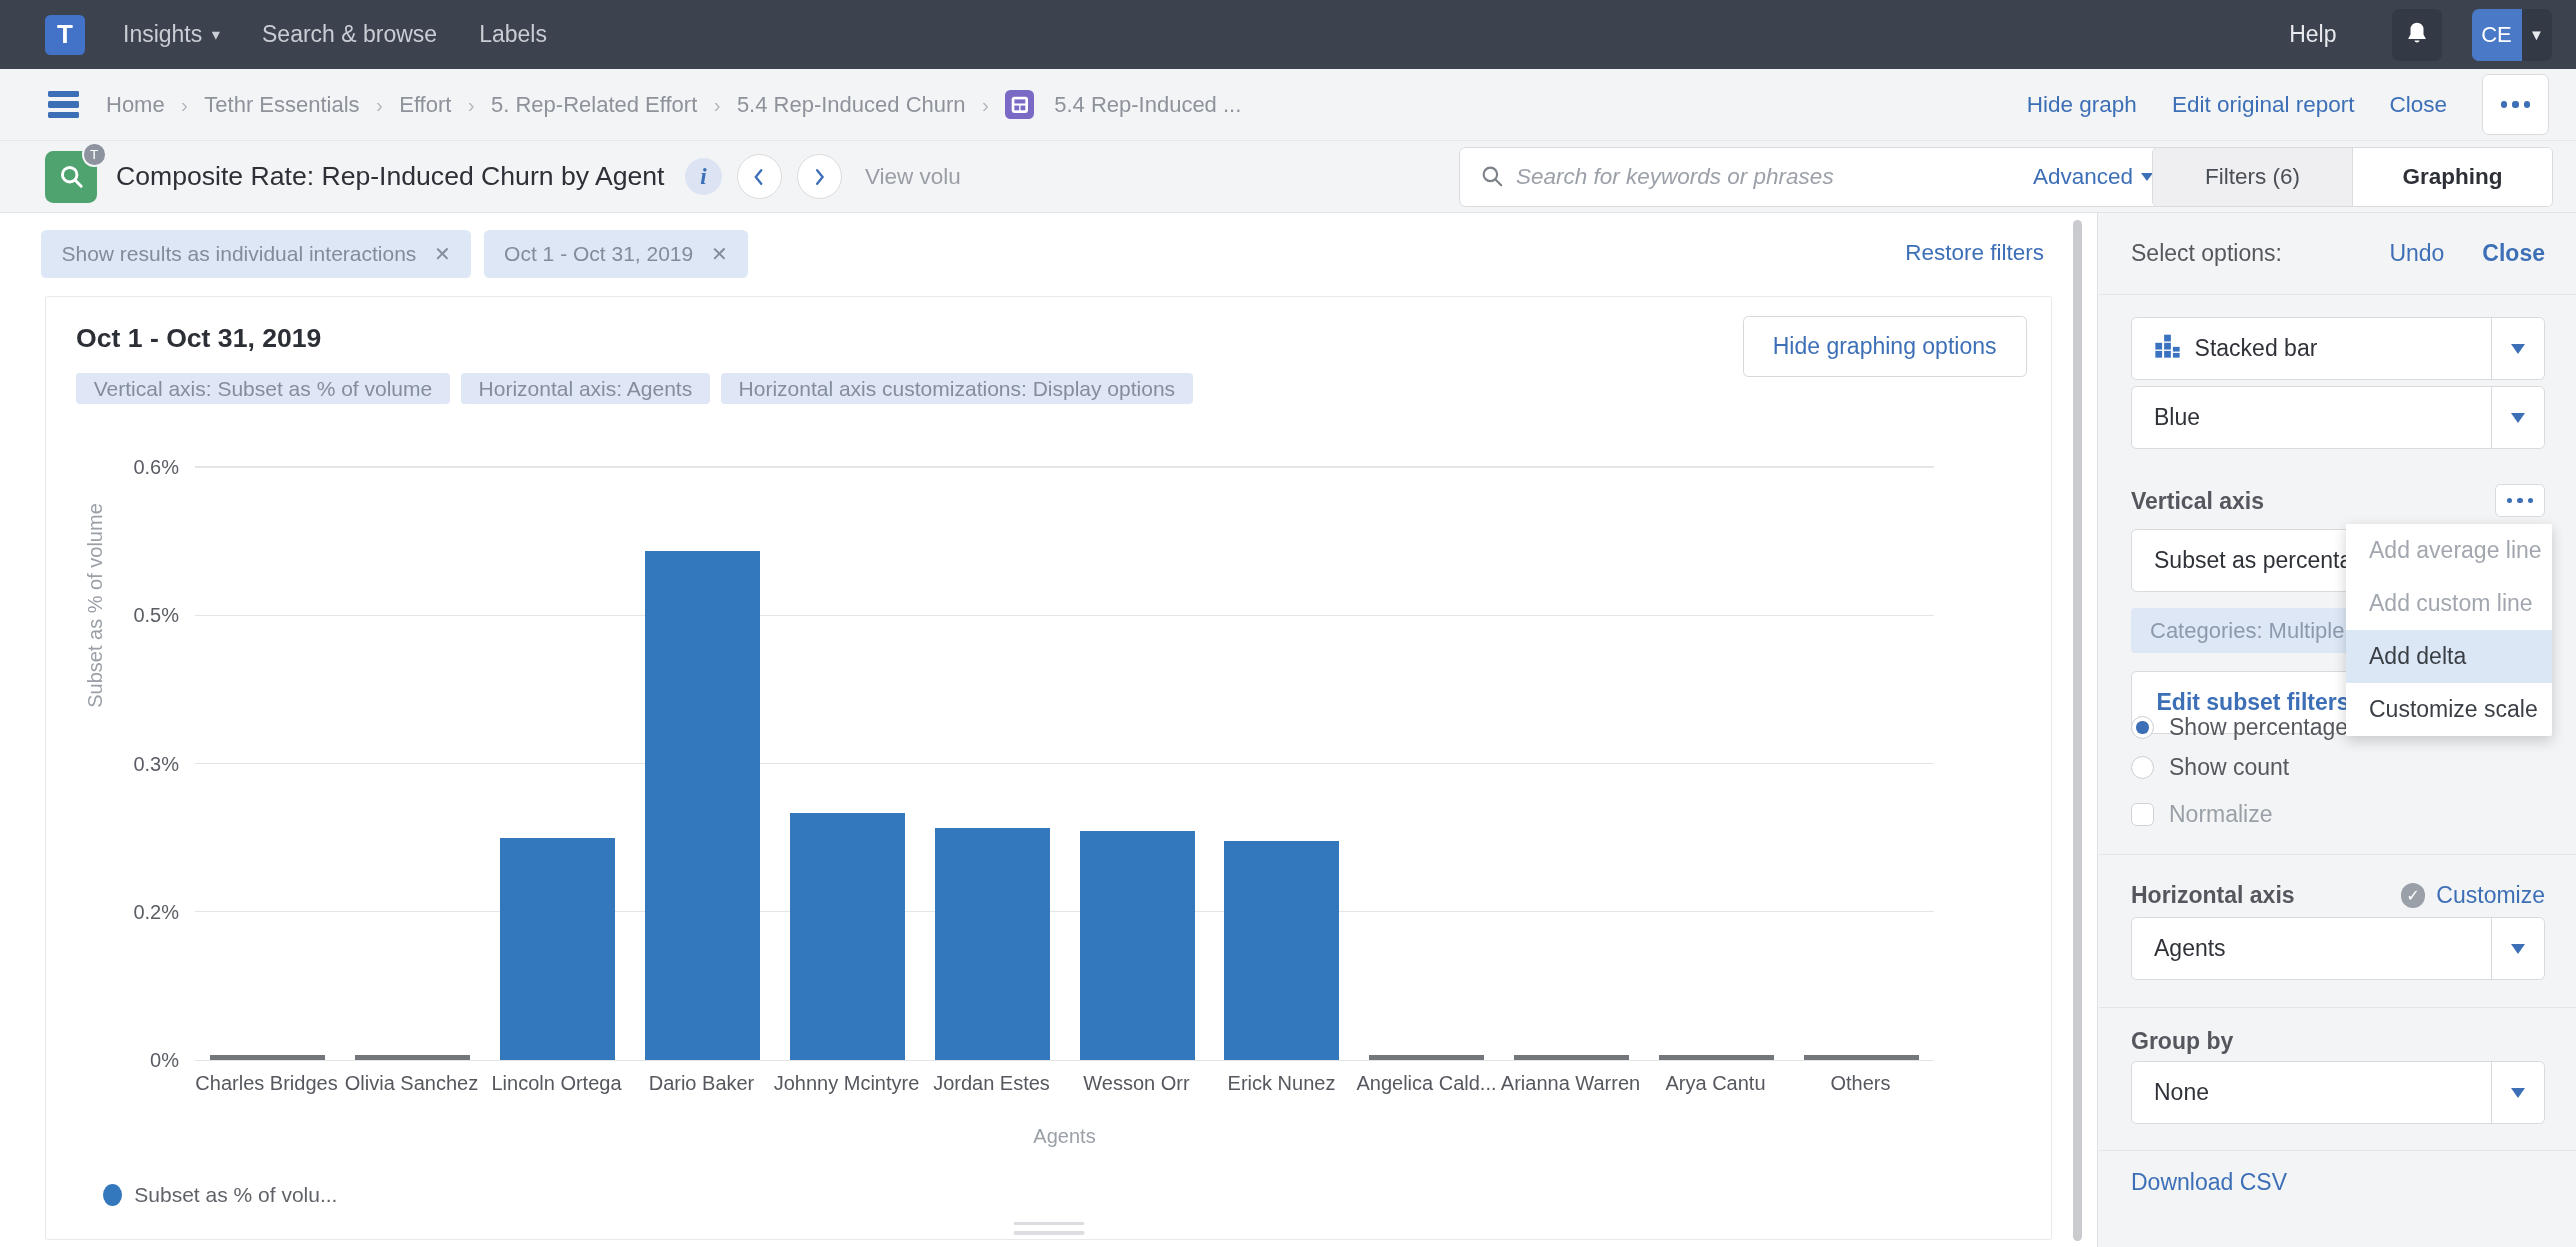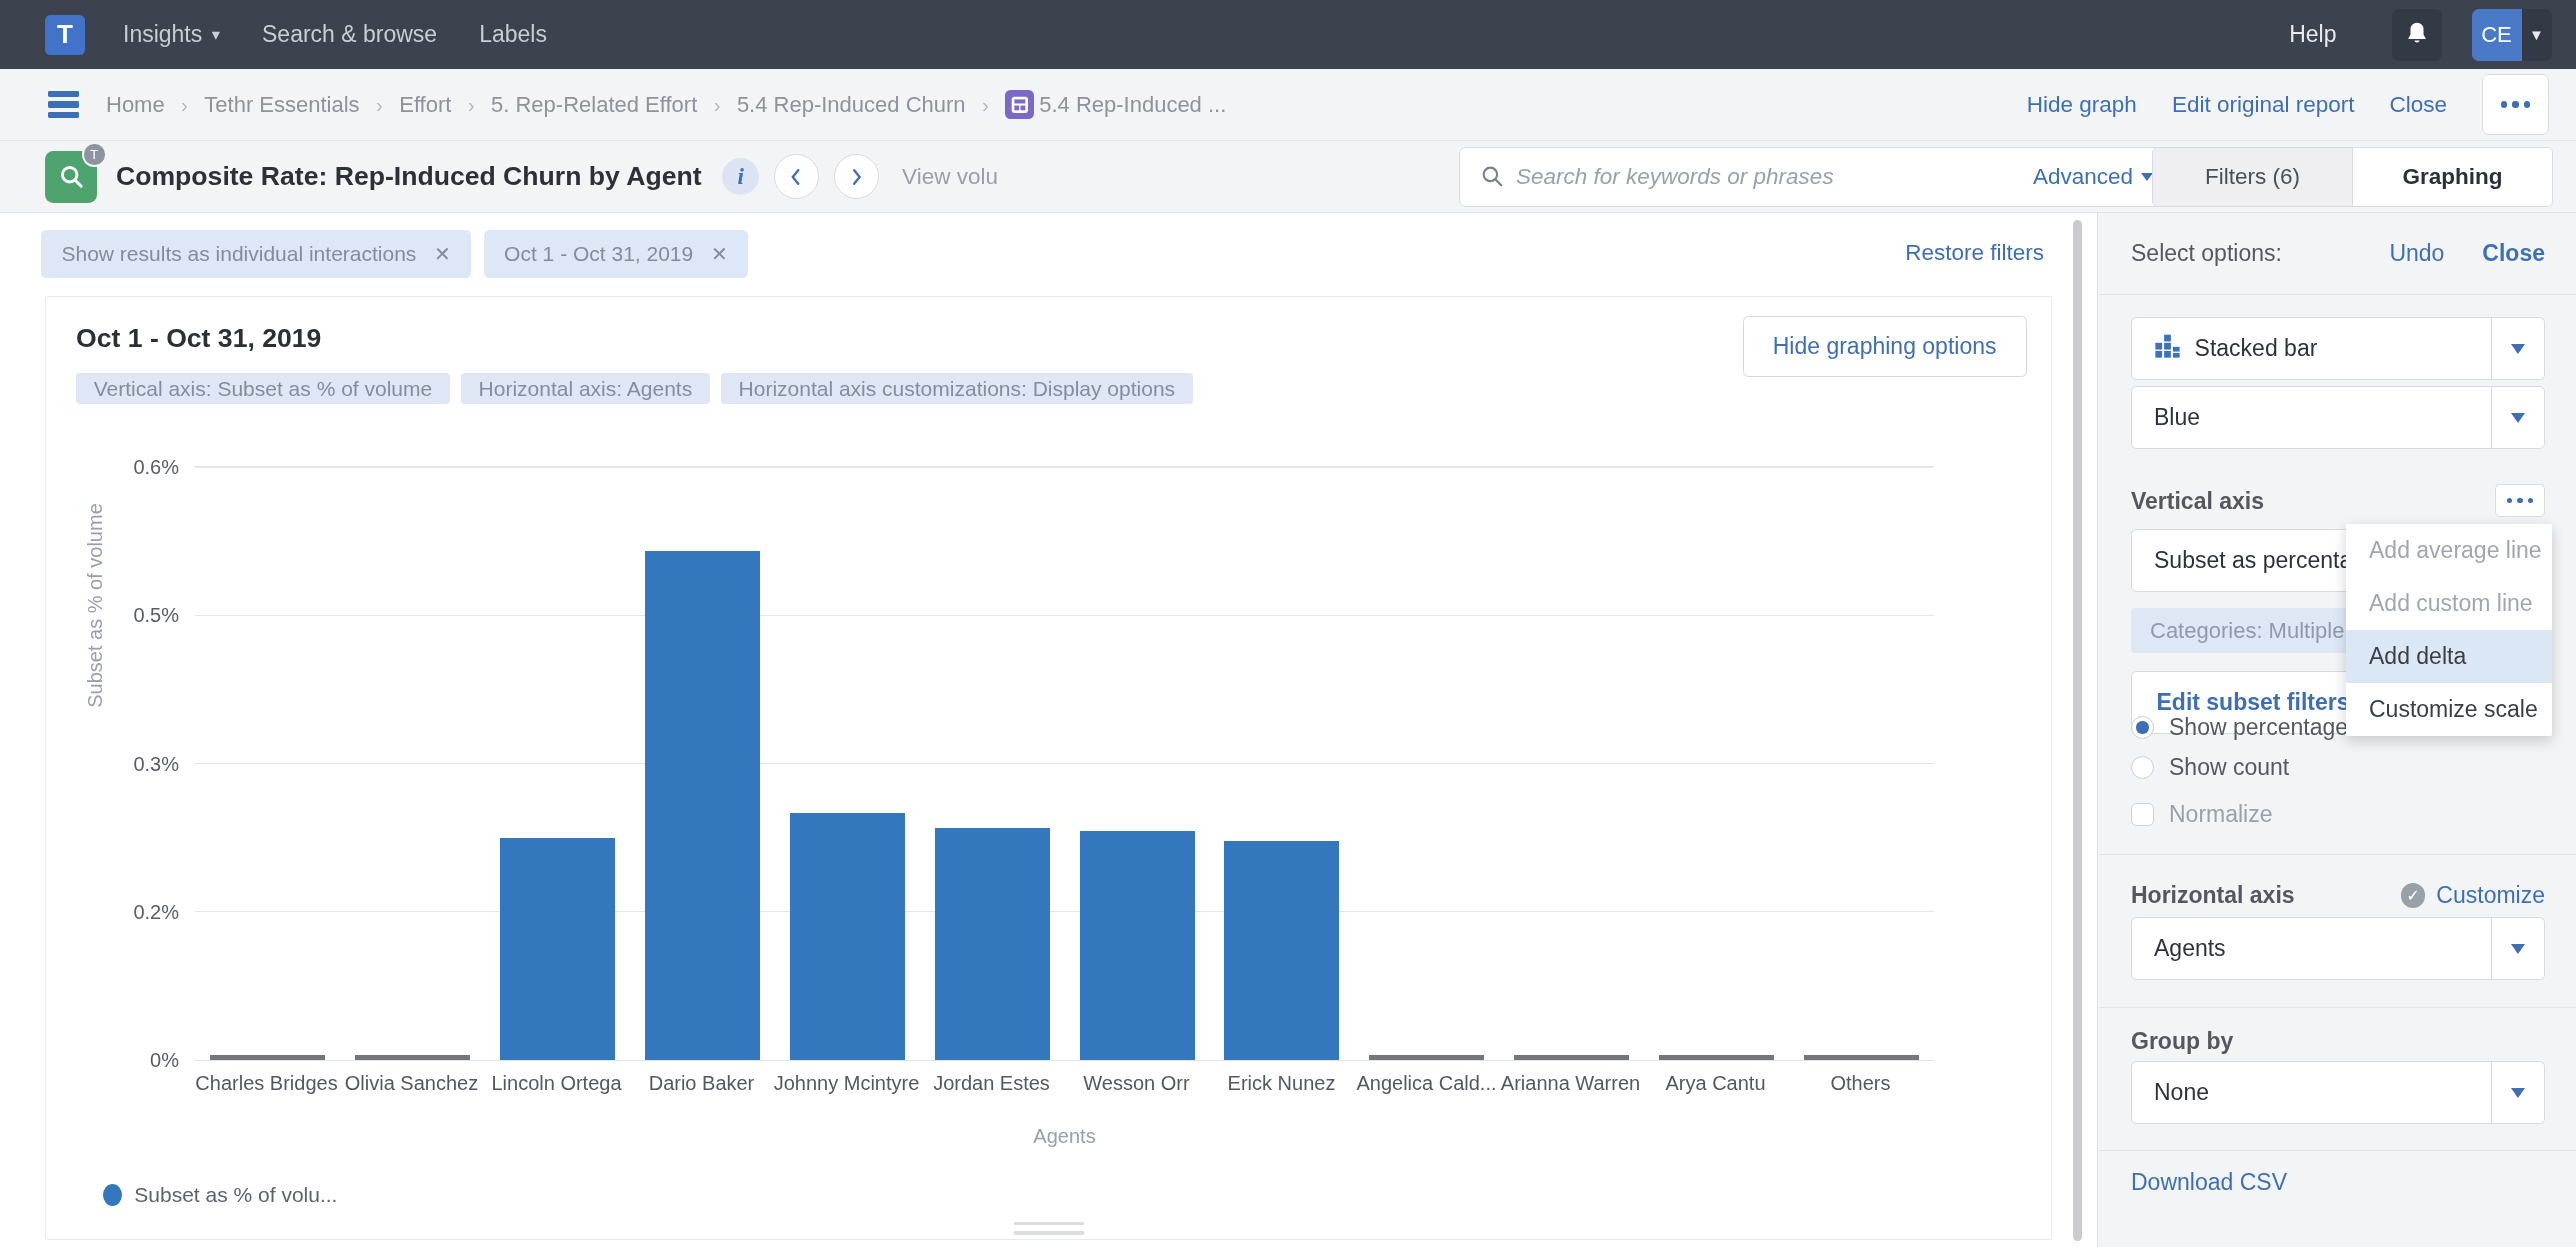--- a/index.html
+++ b/index.html
@@ -19,31 +19,31 @@
   .bell-btn{width:50px;height:52px;background:#333a46;border-radius:6.8px;display:flex;align-items:center;justify-content:center;margin-right:30px;}
   .avatar-group{display:flex;height:52px;}
   .avatar{width:50px;height:52px;background:#4a79c7;border-radius:6.8px 0 0 6.8px;display:flex;align-items:center;justify-content:center;color:#fff;font-size:22px;}
   .avatar-caret{width:30px;height:52px;background:#333a46;border-radius:0 6.8px 6.8px 0;display:flex;align-items:center;justify-content:center;color:#e8eaee;font-size:15px;}
   
   .crumbrow{position:absolute;left:0;top:69px;width:2576px;height:72px;background:#f3f4f5;border-bottom:1.4px solid #e6e7e9;display:flex;align-items:center;}
   .hamburger{margin-left:48px;width:31px;display:flex;flex-direction:column;gap:4.1px;cursor:pointer;}
   .hamburger div{height:6.1px;background:#3d6fb7;border-radius:1.4px;}
   .crumbs{display:flex;align-items:center;margin-left:27px;font-size:22px;color:#8d929b;gap:16.4px;white-space:nowrap;}
   .crumb-sep{color:#b4b8bf;font-size:20.5px;}
-  .crumb-current{display:flex;align-items:center;gap:5px;}
+  .crumb-current{display:flex;align-items:center;gap:20px;}
   .report-ico{width:29px;height:29px;background:#7b69c6;border-radius:5.5px;display:flex;align-items:center;justify-content:center;}
   .crumb-actions{margin-left:auto;display:flex;align-items:center;gap:35px;margin-right:27px;}
   .crumb-actions .lnk{color:#3d6fb7;font-size:22.5px;cursor:pointer;}
   .more-btn{width:67px;height:61px;background:#fff;border:1.4px solid #d9dbde;border-radius:6.8px;display:flex;align-items:center;justify-content:center;gap:5.5px;}
   .dot{width:6.1px;height:6.1px;border-radius:50%;background:#3d6fb7;}
   
   .titlerow{position:absolute;left:0;top:141px;width:2576px;height:72px;background:#f3f4f5;border-bottom:1.4px solid #e3e4e6;display:flex;align-items:center;}
   .report-badge{position:relative;margin-left:45px;width:52px;height:52px;background:#4fa36e;border-radius:8.2px;display:flex;align-items:center;justify-content:center;}
   .badge-t{position:absolute;top:-8.2px;right:-9.5px;width:24.5px;height:24.5px;background:#8d94a0;border-radius:50%;color:#fff;font-size:13.6px;display:flex;align-items:center;justify-content:center;border:2px solid #f3f4f5;}
-  .page-title{font-size:26.6px;font-weight:bold;color:#2d3036;margin-left:19px;white-space:nowrap;}
+  .page-title{font-size:26.6px;font-weight:normal;color:#2d3036;margin-left:19px;white-space:nowrap;}
   .info-ico{width:37px;height:37px;border-radius:50%;background:#dce4f3;color:#3d6fb7;font-family:"Liberation Serif",serif;font-style:italic;font-weight:bold;font-size:23px;display:flex;align-items:center;justify-content:center;margin-left:20.5px;}
   .nav-circle{width:45px;height:45px;border-radius:50%;background:#fff;border:1.4px solid #d9dbde;display:flex;align-items:center;justify-content:center;margin-left:15px;}
   .view-only{color:#9a9ea6;font-size:22.5px;margin-left:23px;}
   .searchbox{position:absolute;left:1459px;top:5.5px;width:713px;height:60px;background:#fff;border:1.4px solid #d9dbde;border-radius:6.8px;display:flex;align-items:center;}
   .searchbox input{flex:1;border:none;outline:none;font-size:22.5px;color:#4a4e55;margin-left:11px;font-family:"Liberation Sans",sans-serif;background:transparent;}
   .searchbox input::placeholder{font-style:italic;color:#9ba0a9;}
   .advanced{display:flex;align-items:center;gap:8.2px;color:#3d6fb7;font-size:22.5px;margin-right:17.7px;cursor:pointer;white-space:nowrap;}
   .adv-caret{width:0;height:0;border-left:6.8px solid transparent;border-right:6.8px solid transparent;border-top:8.9px solid #3d6fb7;}
   .tabs{position:absolute;left:2152px;top:5.5px;width:401px;height:60px;border:1.4px solid #d9dbde;border-radius:5.5px;display:flex;overflow:hidden;}
   .tab{flex:1;display:flex;align-items:center;justify-content:center;font-size:22.5px;cursor:pointer;}

